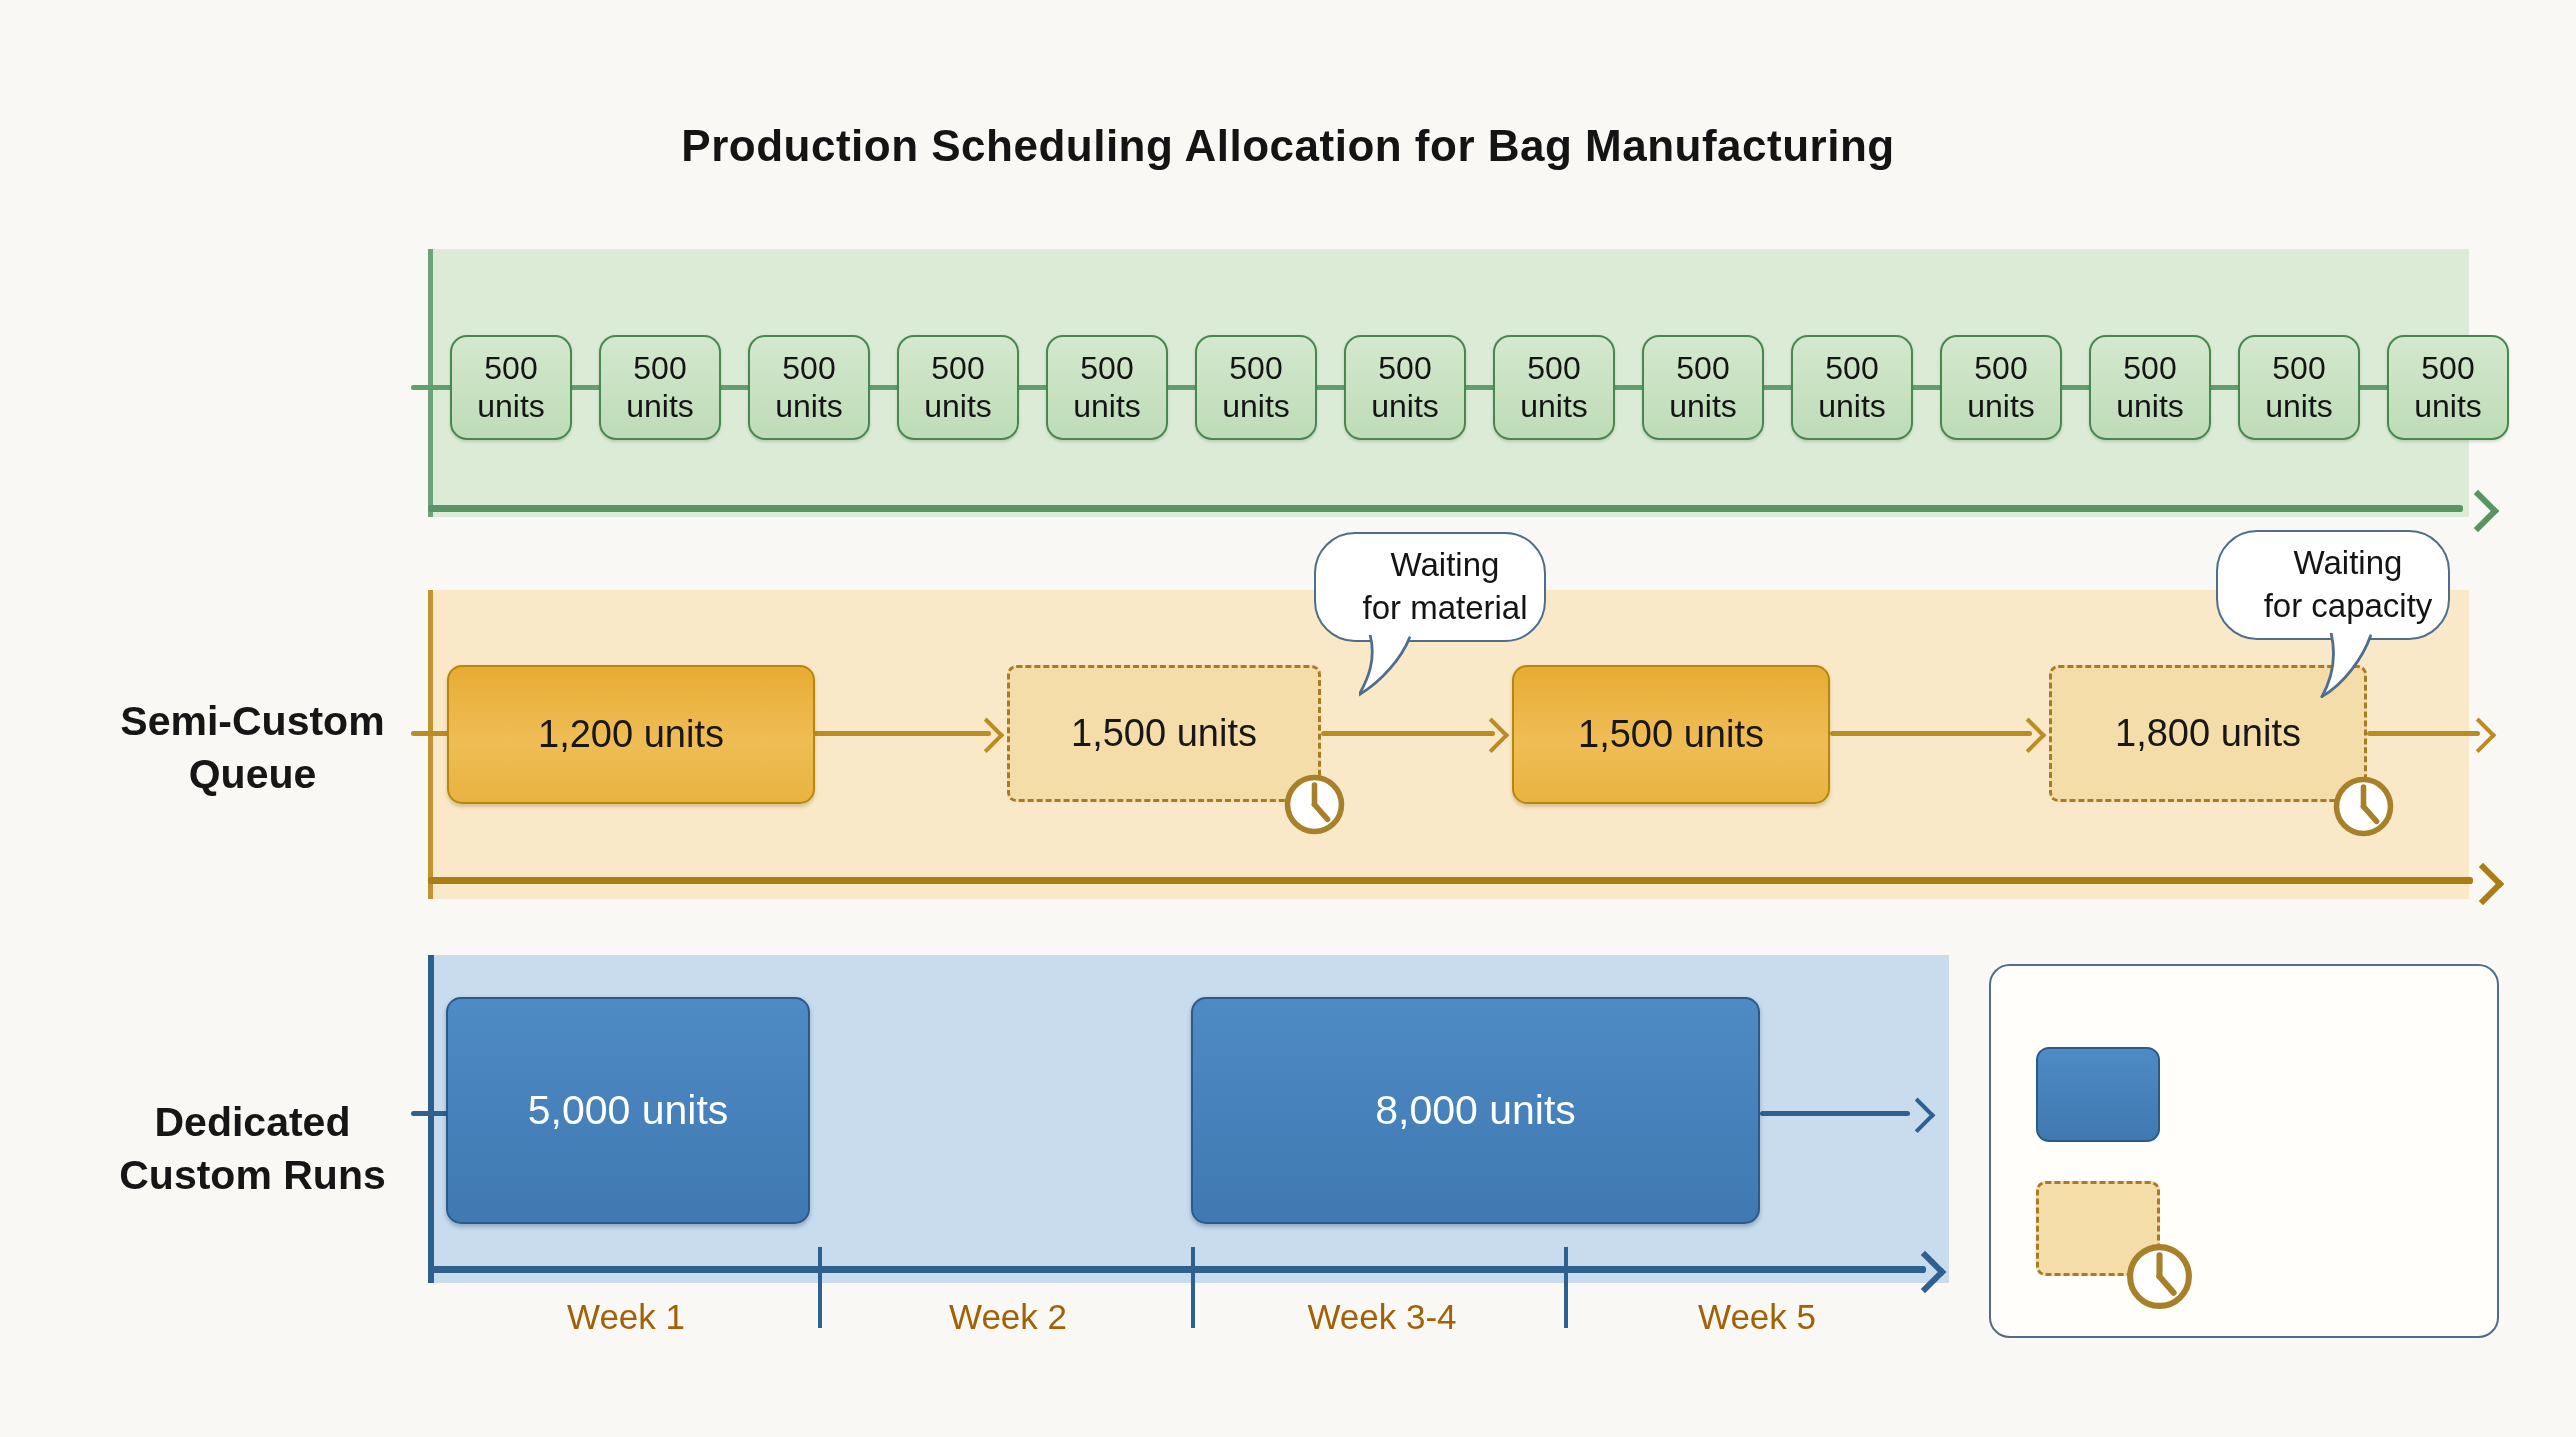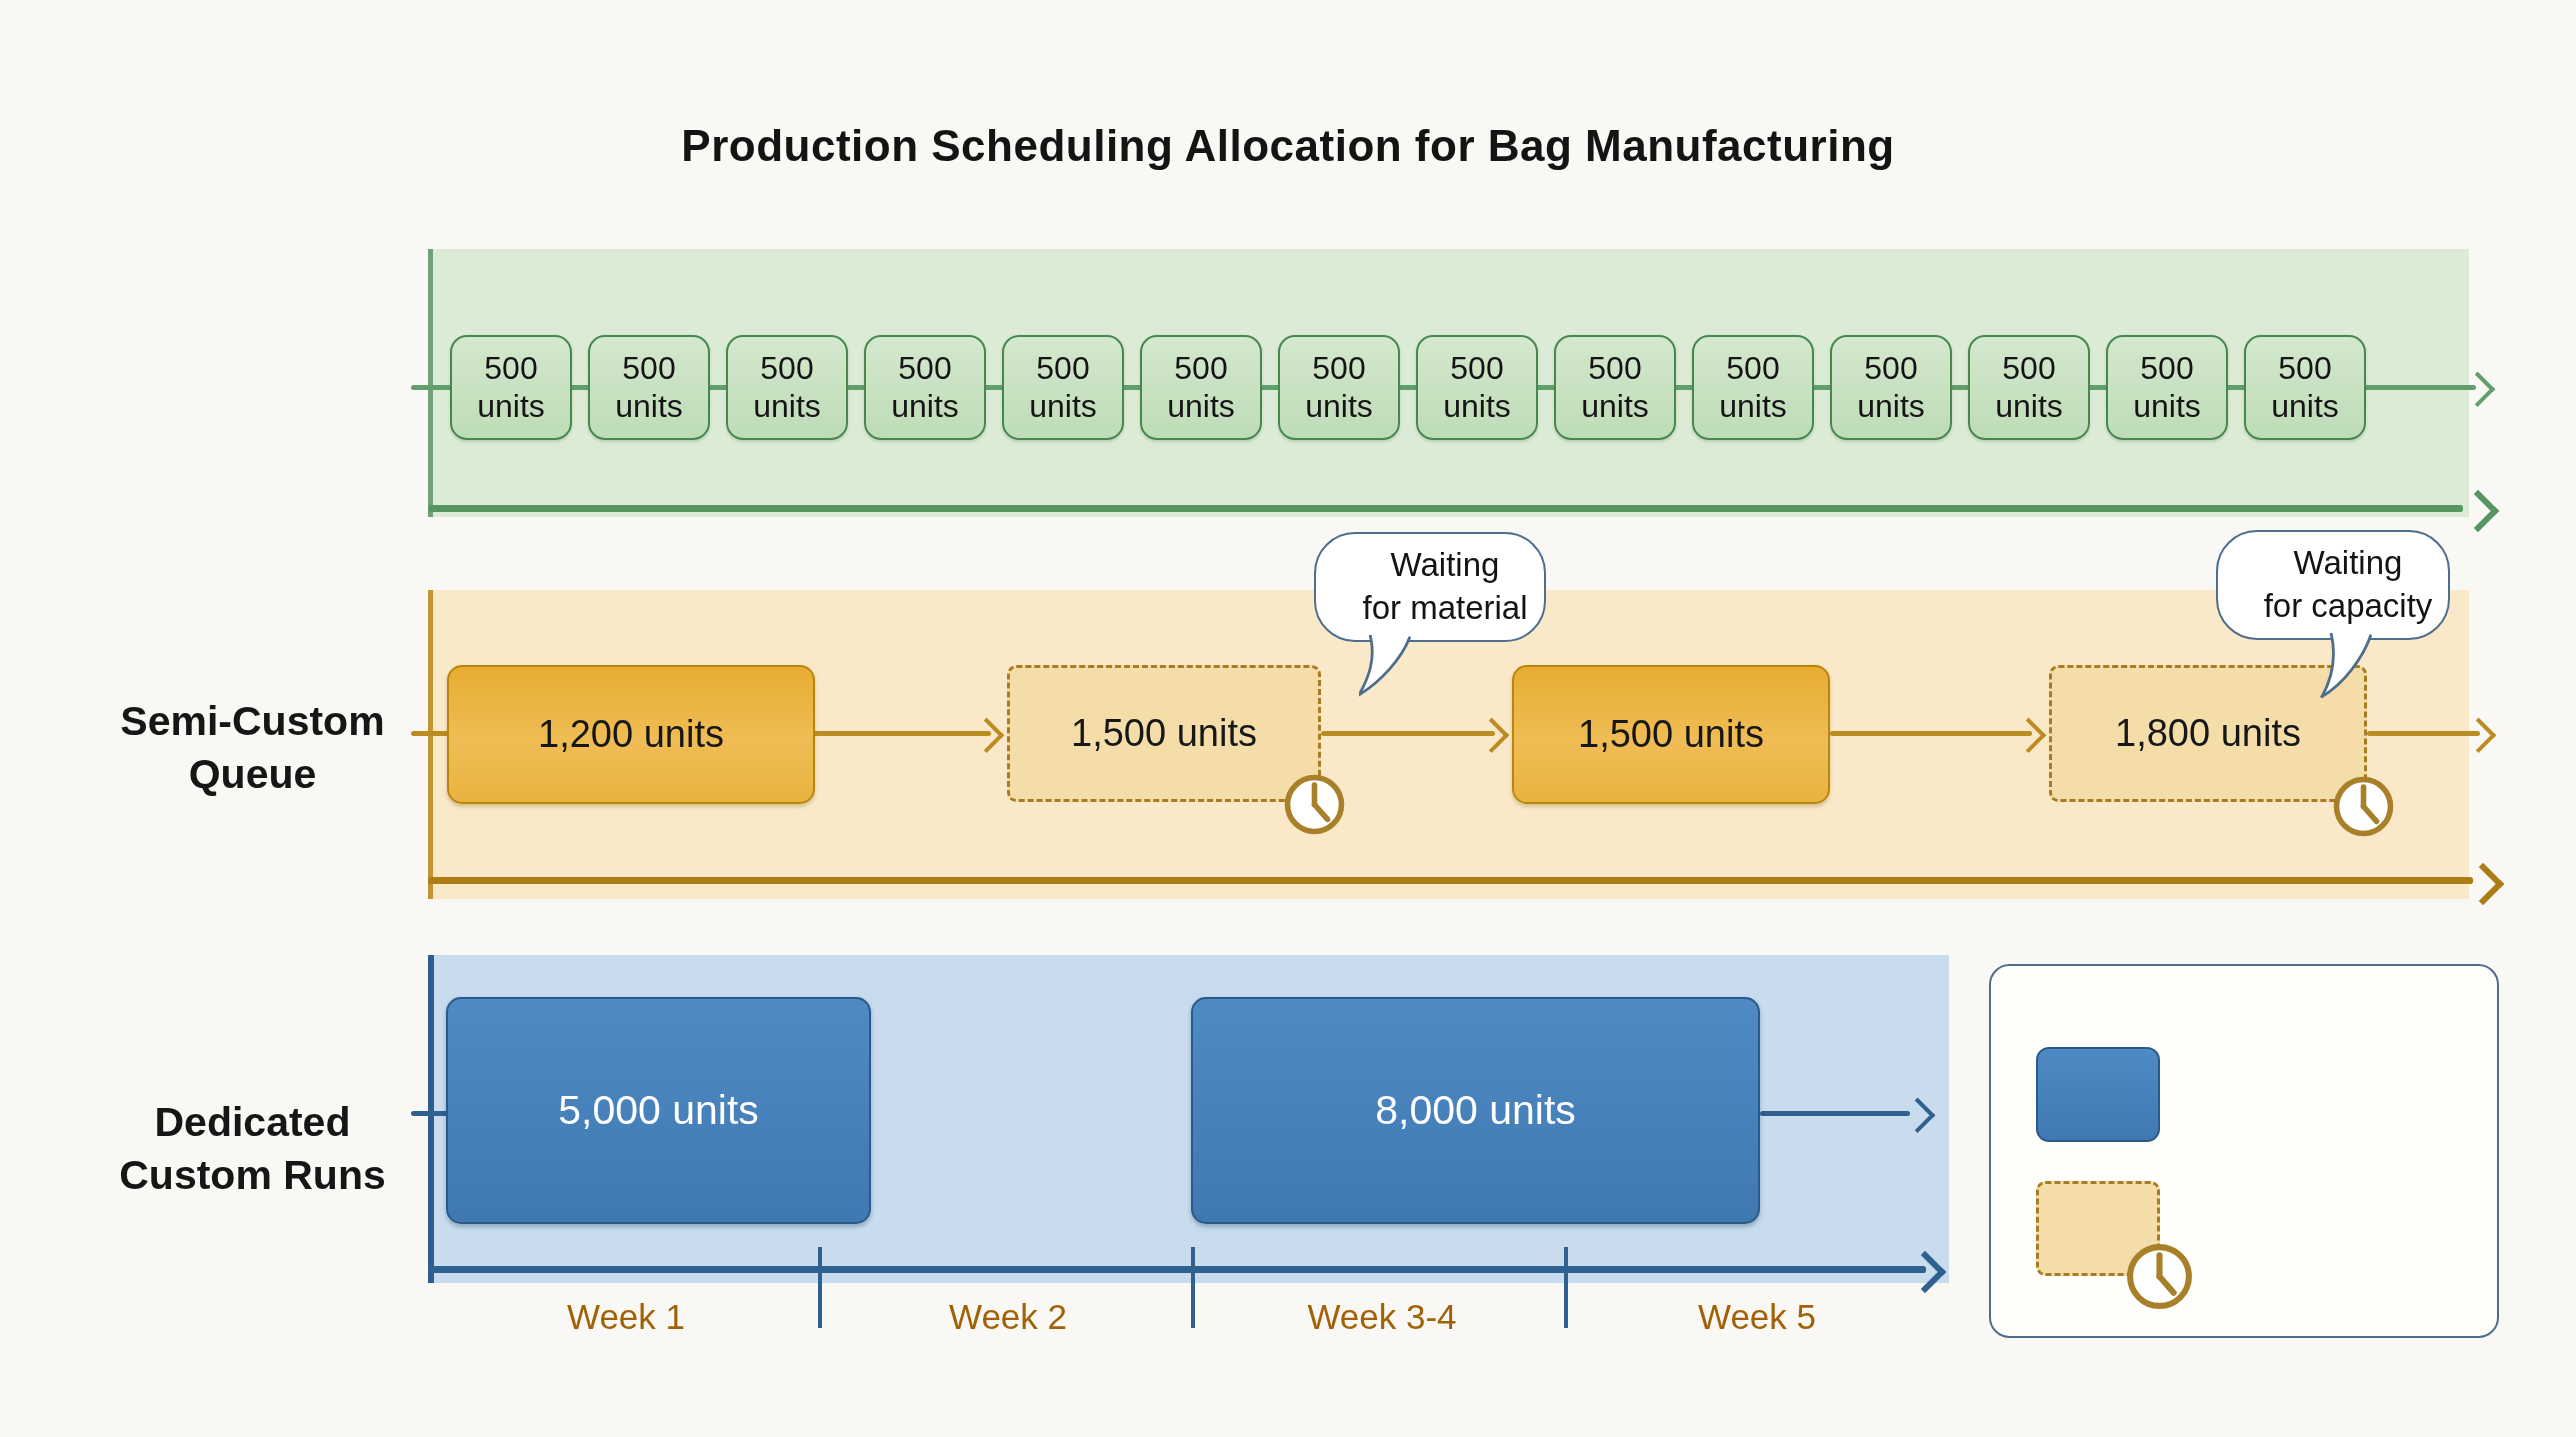--- a/index.html
+++ b/index.html
@@ -41,21 +41,21 @@
     border:0 solid transparent;border-right-width:4.7px;border-bottom-width:4.7px;
     transform:rotate(-45deg);}
   .chev.thick{width:24px;height:24px;border-right-width:6.6px;border-bottom-width:6.6px;}
   .chev.green{border-right-color:#61a06e;border-bottom-color:#61a06e;}
   .chev.greenb{border-right-color:#579663;border-bottom-color:#579663;}
   .chev.orange{border-right-color:#bb8c22;border-bottom-color:#bb8c22;}
   .chev.orangeb{border-right-color:#ab7d14;border-bottom-color:#ab7d14;}
   .chev.blue{border-right-color:#2e618f;border-bottom-color:#2e618f;}
 
   
-  .gblocks{left:450px;top:335px;display:flex;gap:16px;z-index:2;}
+  .gblocks{left:450px;top:335px;display:flex;gap:27px;z-index:2;}
   .gblock{
     flex:none;width:122px;height:105px;border-radius:17px;
     background:linear-gradient(#d4e8cd,#bedcb8);border:2.8px solid #47884f;
     display:flex;align-items:center;justify-content:center;text-align:center;
     font-size:32px;line-height:1.17;color:#151515;
     box-shadow:0 1.9px 2.8px rgba(40,80,40,.18);box-sizing:border-box;
   }
 
   
   .oblock{
@@ -199,21 +199,21 @@
   <div class="abs lane-label ml" style="top:1075px;margin-top:21px;">Dedicated
 Custom Runs</div>
   <div class="abs band blue"></div>
 
   <div class="abs hline mid blue" style="left:411px;top:1111px;width:56px;"></div>
   <div class="abs hline mid blue" style="left:1760px;top:1111px;width:150px;"></div>
   <div class="chev blue" style="left:1905px;top:1103px;"></div>
   <div class="abs hline bot blue" style="left:428px;top:1266px;width:1498px;"></div>
   <div class="chev thick blue" style="left:1910px;top:1257px;"></div>
 
-  <div class="abs bblock" style="left:446px;top:997px;width:425px;height:227px;">5,000 units</div>
+  <div class="abs bblock" style="left:446px;top:997px;width:364px;height:227px;">5,000 units</div>
   <div class="abs bblock" style="left:1191px;top:997px;width:569px;height:227px;">8,000 units</div>
 
   <div class="abs week-tick" style="left:818px;top:1247px;"></div>
   <div class="abs week-tick" style="left:1191px;top:1247px;"></div>
   <div class="abs week-tick" style="left:1564px;top:1247px;"></div>
   <div class="abs week-label" style="left:476px;top:1297px;">Week 1</div>
   <div class="abs week-label" style="left:858px;top:1297px;">Week 2</div>
   <div class="abs week-label" style="left:1232px;top:1297px;">Week 3-4</div>
   <div class="abs week-label" style="left:1607px;top:1297px;">Week 5</div>
 

